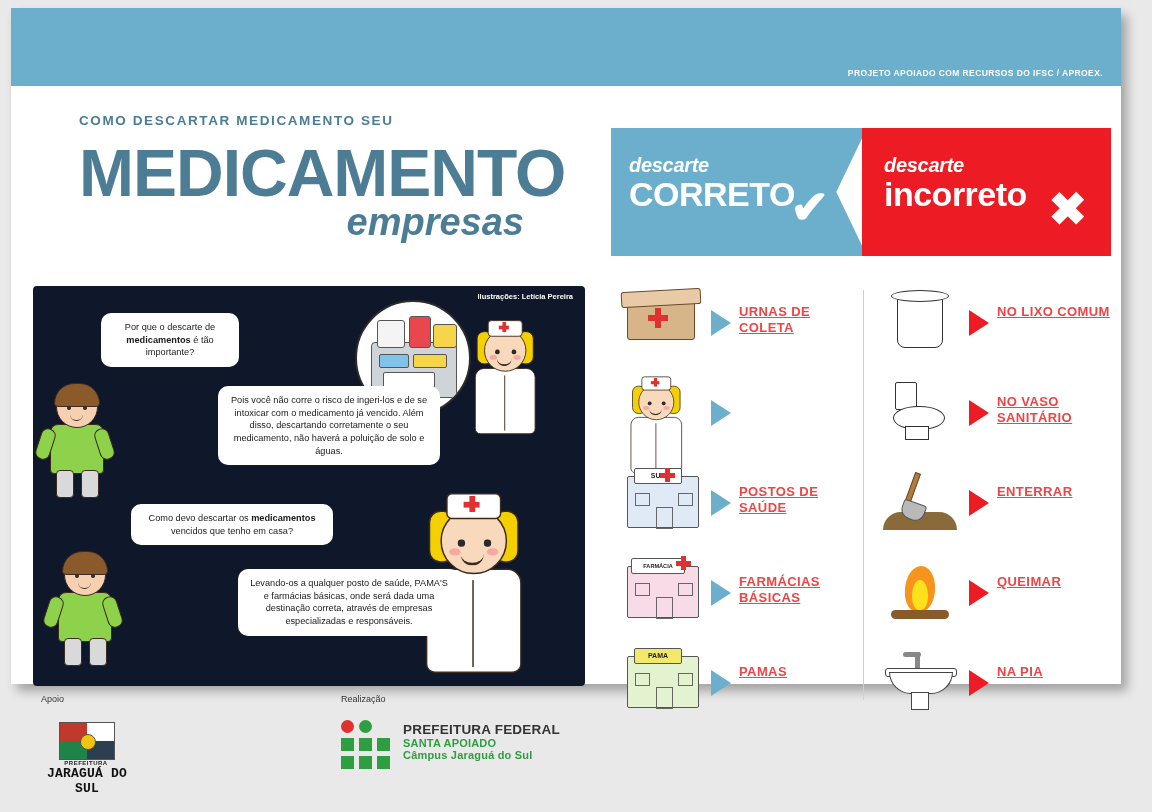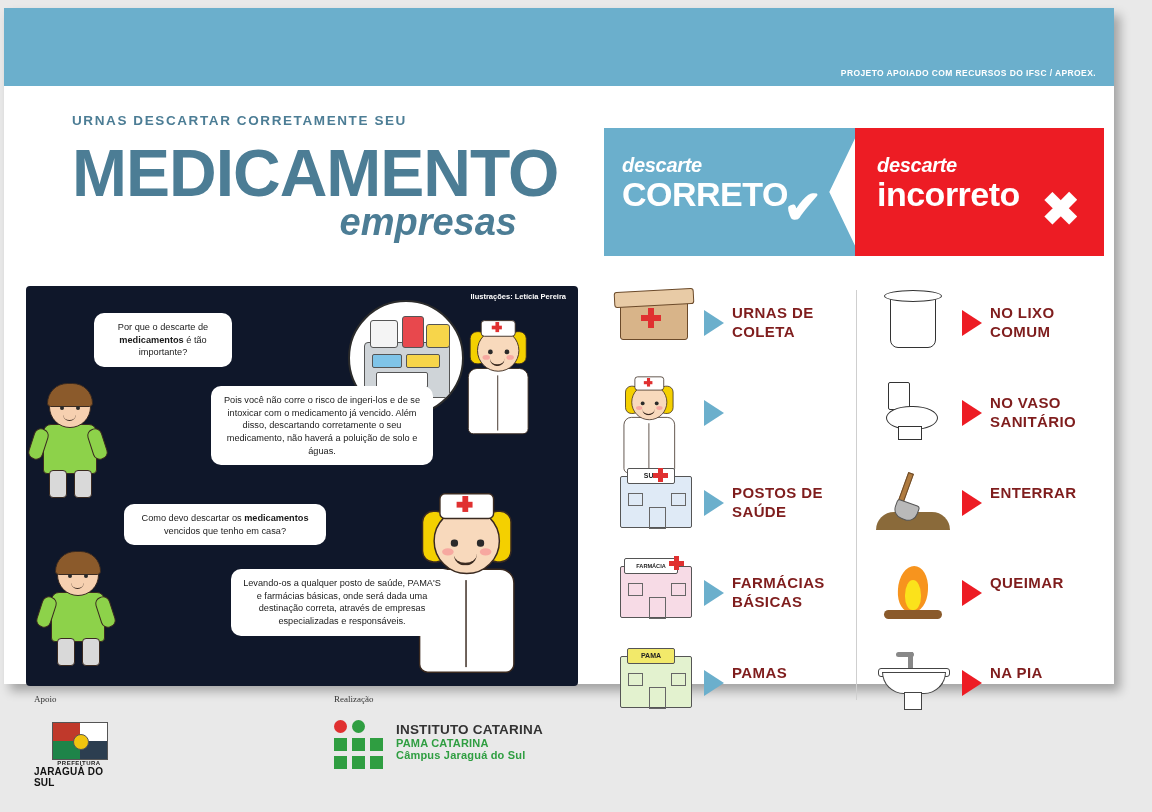--- a/index.html
+++ b/index.html
@@ -1,19 +1,19 @@
 <!DOCTYPE html>
 <html><head>
 <meta charset="utf-8">
 <style>
   html,body{margin:0;padding:0;background:#e9e9e9;}
   body{width:1152px;height:812px;font-family:"Liberation Sans",sans-serif;overflow:hidden;}
 
   .poster{
-    position:absolute;left:4px;top:8px;width:1110px;height:676px;
+    position:absolute;left:11px;top:8px;width:1110px;height:676px;
     background:#ffffff;
     box-shadow:6px 7px 10px rgba(0,0,0,0.30);
   }
 
   
   .topband{
     position:absolute;left:0;top:0;width:100%;height:78px;background:#6bafcc;
   }
   .topband .credit{
     position:absolute;right:18px;bottom:8px;
@@ -108,21 +108,21 @@
   .list.wrong{left:858px;width:250px;}
   .divider{position:absolute;left:852px;top:282px;width:1px;height:410px;background:#cfcfcf;}
   .row{position:absolute;height:78px;width:100%;}
   .row .art{position:absolute;left:10px;top:0;width:82px;height:70px;}
   .row .arrow{position:absolute;left:100px;top:24px;width:0;height:0;
     border-top:13px solid transparent;border-bottom:13px solid transparent;}
   .list.correct .row .arrow{border-left:20px solid #6bafcc;}
   .list.wrong .row .arrow{border-left:20px solid #ed1c24;}
   .row .lbl{
     position:absolute;left:128px;top:18px;width:125px;
-    font-size:15px;font-weight:bold;color:#7f1d1d;letter-spacing:.4px;line-height:1.25;
+    font-size:13px;font-weight:bold;color:#ef4444;letter-spacing:.4px;line-height:1.25;text-decoration:underline;
   }
 
   
   .box-urn{position:absolute;left:6px;top:12px;width:66px;height:40px;background:#d8b489;border:1.4px solid #6b4a2a;border-radius:3px;}
   .box-lid{position:absolute;left:0px;top:4px;width:78px;height:14px;background:#e8cba6;border:1.4px solid #6b4a2a;border-radius:3px;transform:rotate(-3deg);}
   .box-cross-v{position:absolute;left:34px;top:22px;width:6px;height:20px;background:#e03030;}
   .box-cross-h{position:absolute;left:27px;top:29px;width:20px;height:6px;background:#e03030;}
 
   .bld{position:absolute;left:6px;top:10px;width:70px;height:50px;border:1.4px solid #555;border-radius:2px;}
   .bld .sign{position:absolute;left:6px;top:-9px;width:46px;height:14px;border:1.2px solid #555;border-radius:2px;font-size:7px;text-align:center;line-height:14px;font-weight:bold;color:#222;background:#fff;}
@@ -144,45 +144,45 @@
   .flame2{position:absolute;left:33px;top:24px;width:16px;height:30px;background:#fbe21b;border-radius:50% 50% 45% 45%;}
   .logs{position:absolute;left:12px;top:54px;width:58px;height:9px;background:#8a5a2b;border-radius:5px;}
 
   .sinkbowl{position:absolute;left:10px;top:26px;width:62px;height:20px;border:1.6px solid #444;border-radius:0 0 30px 30px;background:#fff;}
   .sinktop{position:absolute;left:6px;top:22px;width:70px;height:7px;border:1.6px solid #444;border-radius:3px;background:#fff;}
   .tap{position:absolute;left:36px;top:6px;width:5px;height:16px;background:#888;}
   .tap-h{position:absolute;left:24px;top:6px;width:18px;height:5px;background:#888;border-radius:3px;}
   .pedestal{position:absolute;left:32px;top:46px;width:16px;height:16px;border:1.5px solid #444;background:#fff;}
   .apoio{position:absolute;left:30px;top:686px;}
   .realiz{position:absolute;left:330px;top:686px;}
-  .small-label{font-size:9px;color:#333;font-family:Liberation Serif, serif;}
+  .small-label{font-size:9px;color:#333;}
   .brasao{position:absolute;left:18px;top:18px;width:54px;height:36px;border:1px solid #555;background:#fff;}
   .brasao .q{position:absolute;width:50%;height:50%;}
   .pref-txt{position:absolute;left:8px;top:56px;font-size:6px;color:#222;text-align:center;width:74px;font-weight:bold;letter-spacing:.5px;}
-  .pref-city{position:absolute;left:0px;top:62px;font-size:10px;color:#111;font-weight:bold;width:92px;text-align:left;letter-spacing:.2px;}
+  .pref-city{position:absolute;left:0px;top:62px;font-size:13px;color:#111;font-weight:bold;width:92px;text-align:center;letter-spacing:.2px;font-family:Liberation Mono, monospace;}
 
   .ifsc-logo{position:absolute;left:0;top:16px;width:52px;height:52px;}
   .ifsc-sq{position:absolute;width:13px;height:13px;background:#2f9e41;}
   .ifsc-dot{position:absolute;width:13px;height:13px;border-radius:50%;background:#e03030;}
   .ifsc-txt{position:absolute;left:62px;top:18px;}
   .ifsc-txt .l1{font-size:13.5px;font-weight:bold;color:#333;letter-spacing:.2px;}
   .ifsc-txt .l2{font-size:11px;font-weight:bold;color:#2f9e41;letter-spacing:.2px;}
   .ifsc-txt .l3{font-size:11px;font-weight:bold;color:#2f9e41;letter-spacing:.2px;}
 </style>
 </head>
 <body>
 
 <div class="poster">
 
   <div class="topband">
     <div class="credit">PROJETO APOIADO COM RECURSOS DO IFSC / APROEX.</div>
   </div>
 
   <div class="headline">
-    <div class="kicker">URNAS DESCARTAR CORRETAMENTE SEU</div>
+    <div class="kicker">COMO DESCARTAR MEDICAMENTO SEU</div>
     <div class="main">MEDICAMENTO</div>
     <div class="sub">empresas</div>
   </div>
 
   <div class="banners">
     <div class="banner ban-correct">
       <div class="txt">
         <div class="ban-small">descarte</div>
         <div class="ban-big">CORRETO</div>
       </div>
@@ -432,20 +432,20 @@
         <div class="ifsc-dot" style="left:0;top:0;"></div>
         <div class="ifsc-dot" style="left:18px;top:0;background:#2f9e41;border-radius:50%;"></div>
         <div class="ifsc-sq" style="left:0;top:18px;"></div>
         <div class="ifsc-sq" style="left:18px;top:18px;"></div>
         <div class="ifsc-sq" style="left:36px;top:18px;"></div>
         <div class="ifsc-sq" style="left:0;top:36px;"></div>
         <div class="ifsc-sq" style="left:18px;top:36px;"></div>
         <div class="ifsc-sq" style="left:36px;top:36px;"></div>
       </div>
       <div class="ifsc-txt">
-        <div class="l1">INSTITUTO CATARINA</div>
-        <div class="l2">PAMA CATARINA</div>
+        <div class="l1">PREFEITURA FEDERAL</div>
+        <div class="l2">SANTA APOIADO</div>
         <div class="l3">Câmpus Jaraguá do Sul</div>
       </div>
     </div>
   </div>
 
 </div>
 
 </body></html>

